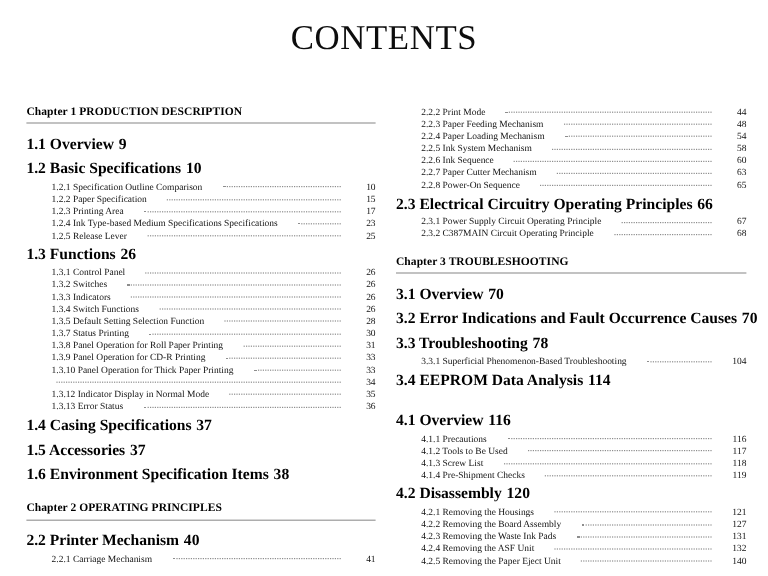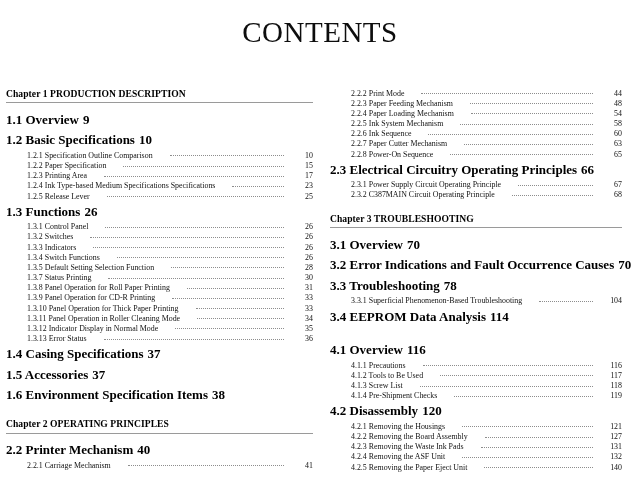--- a/index.html
+++ b/index.html
@@ -37,21 +37,21 @@
     left: 0;
     width: 640px;
     display: flex;
     align-items: flex-start;
   }
   .col {
     box-sizing: border-box;
   }
   .col-left {
     width: 313px;
-    padding-left: 6px;
+    padding-left: 22px;
     padding-right: 0px;
     font-family: Liberation Serif, serif;
   }
   .col-right {
     width: 327px;
     padding-left: 17px;
     padding-right: 18px;
   }
   
   .chapter {
@@ -199,21 +199,20 @@
           <span class="t">1.3.9 Panel Operation for CD-R Printing</span>
           <span class="leader"></span>
           <span class="pg">33</span>
         </div>
         <div class="lvl3">
           <span class="t">1.3.10 Panel Operation for Thick Paper Printing</span>
           <span class="leader"></span>
           <span class="pg">33</span>
         </div>
         <div class="lvl3">
-          <span class="t">1.3.11 Panel Operation in Roller Cleaning Mode</span>
           <span class="leader"></span>
           <span class="pg">34</span>
         </div>
         <div class="lvl3">
           <span class="t">1.3.12 Indicator Display in Normal Mode</span>
           <span class="leader"></span>
           <span class="pg">35</span>
         </div>
         <div class="lvl3">
           <span class="t">1.3.13 Error Status</span>

